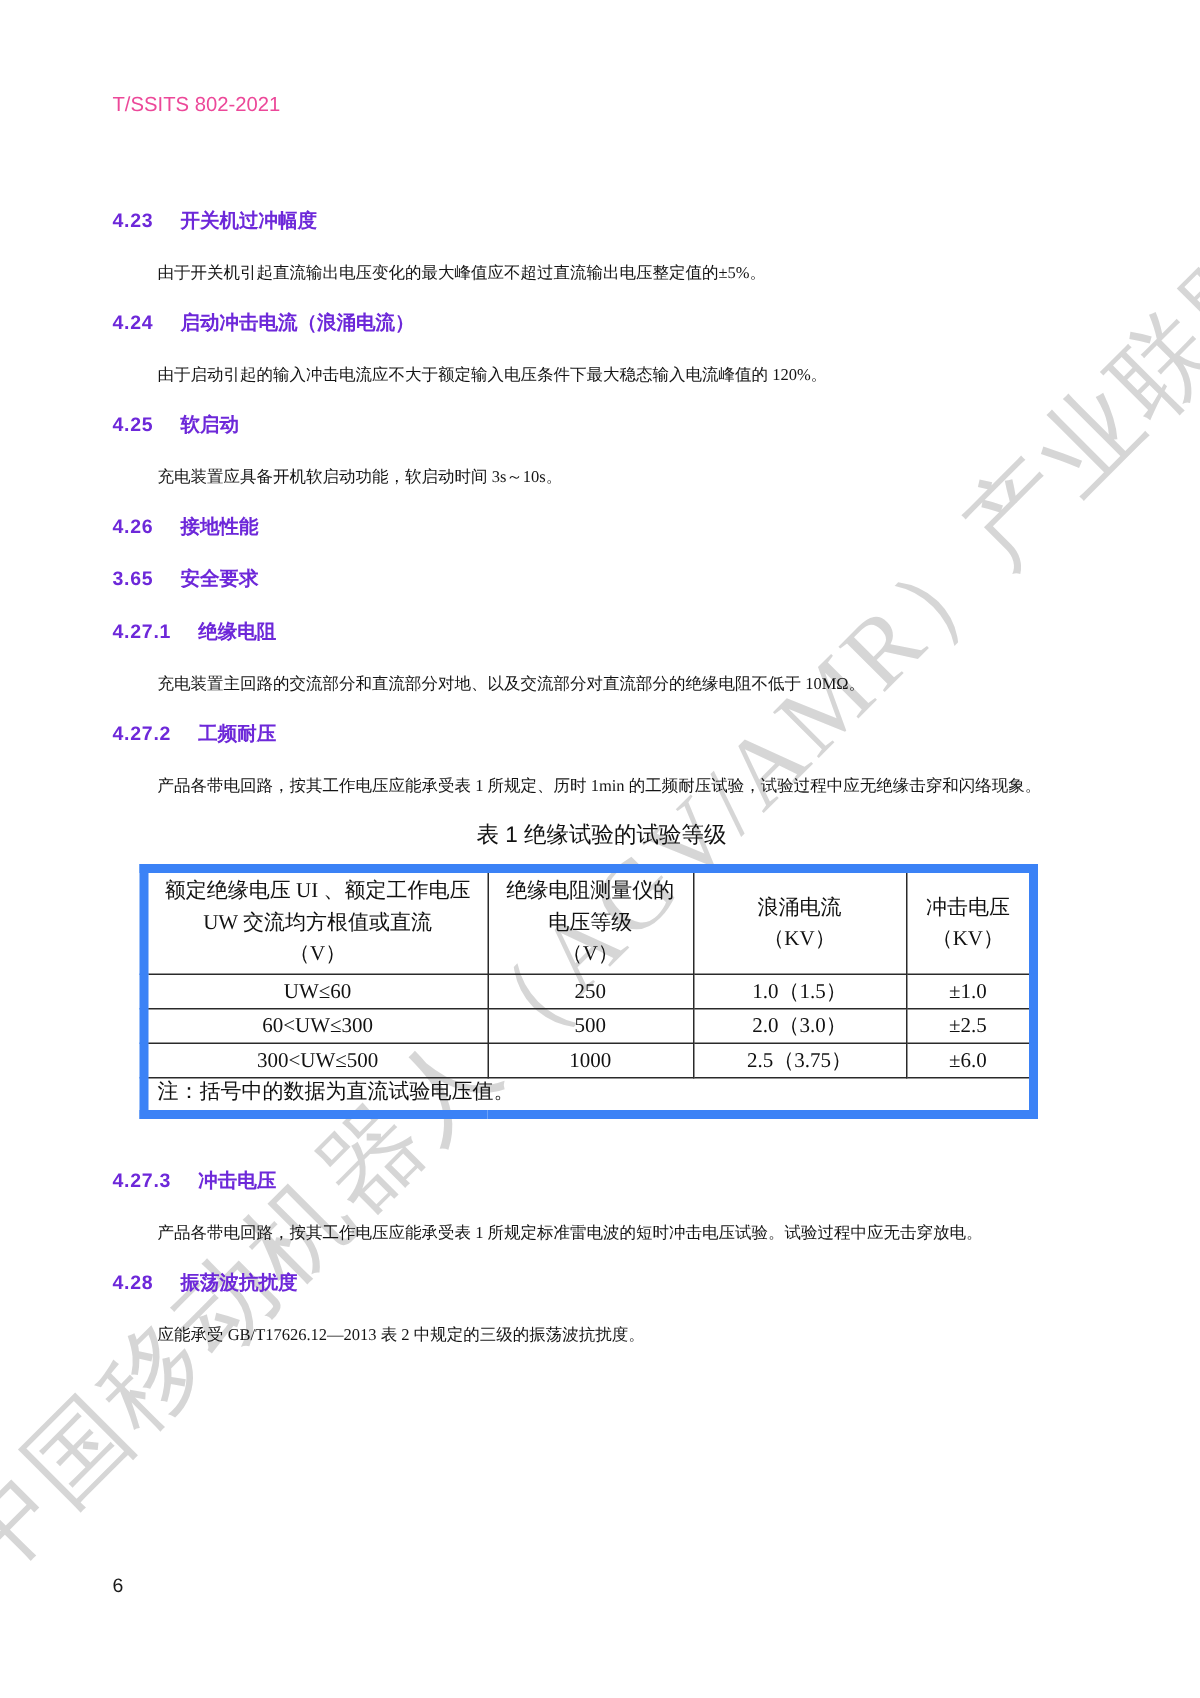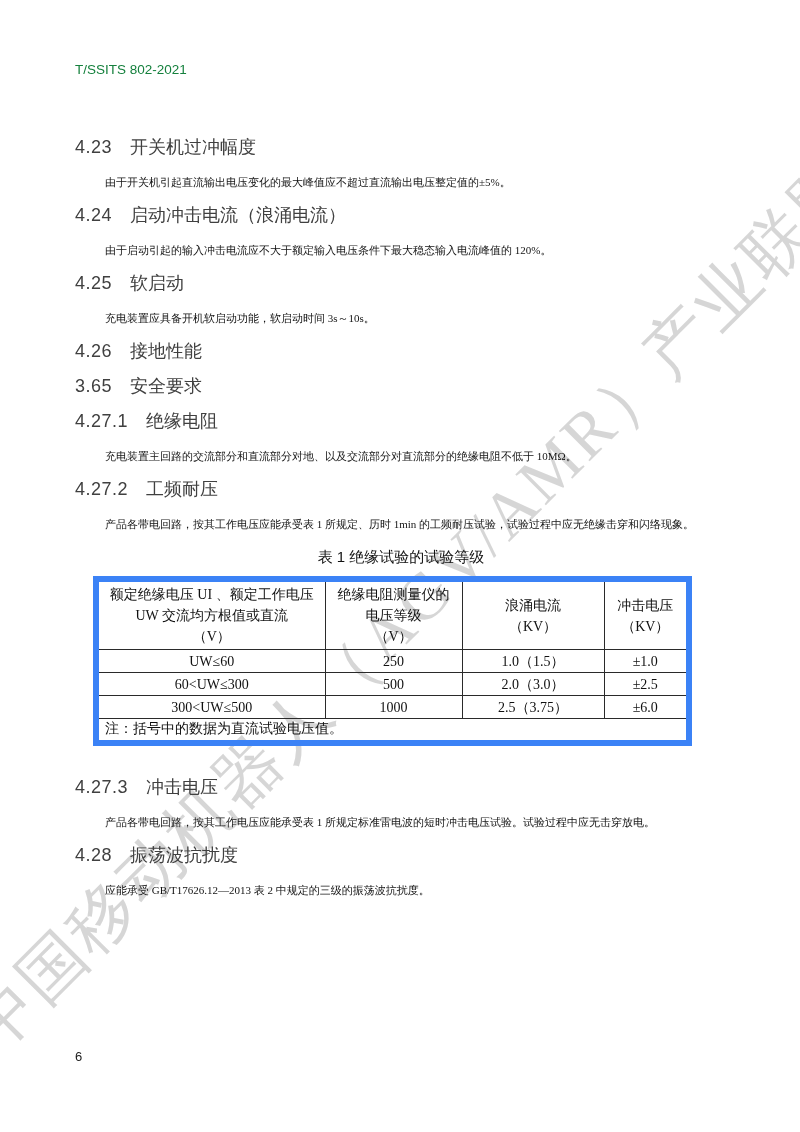--- a/index.html
+++ b/index.html
@@ -25,37 +25,37 @@
     z-index: 0;
     pointer-events: none;
     font-family: "Liberation Serif", "DejaVu Serif", serif;
   }
   .doc-header {
     position: absolute;
     top: 62px;
     left: 75px;
     font-family: "Liberation Sans", "DejaVu Sans", sans-serif;
     font-size: 13.5px;
-    color: #15803d;
+    color: #ec4899;
     z-index: 1;
   }
   .content {
     position: absolute;
     top: 136px;
     left: 75px;
     width: 652px;
     z-index: 1;
   }
   .sec-heading {
     margin: 0 0 13px 0;
     font-family: "Liberation Sans", "DejaVu Sans", sans-serif;
-    font-size: 18px;
-    font-weight: 400;
+    font-size: 13px;
+    font-weight: 700;
     line-height: 22px;
-    color: #404040;
+    color: #6d28d9;
   }
   .sec-num { margin-right: 18px; letter-spacing: 0.5px; }
   .para {
     margin: 0 0 11px 0;
     font-size: 11px;
     line-height: 22px;
     text-indent: 30px;
     text-align: justify;
     color: #141414;
   }

